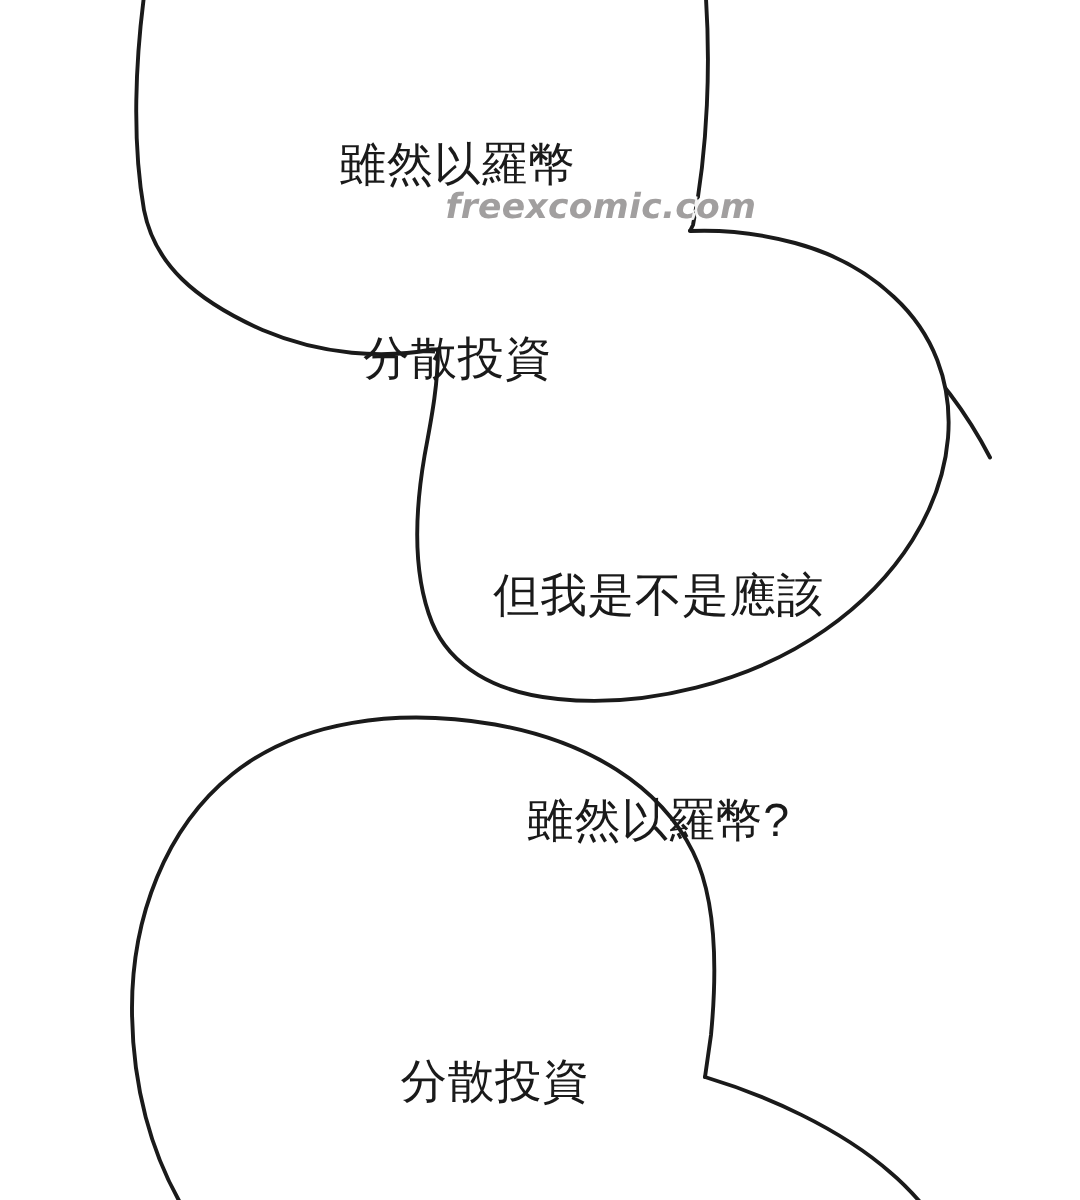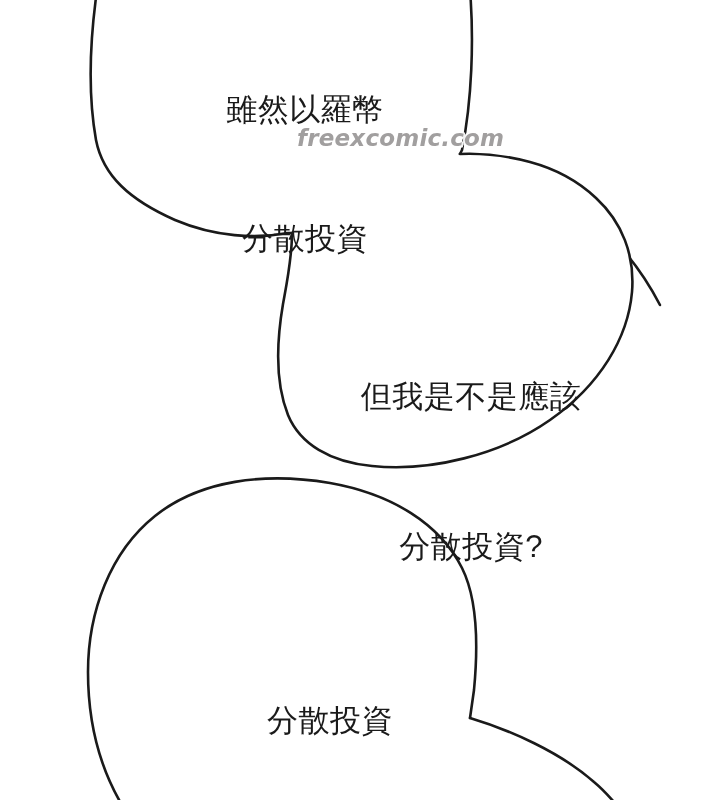--- a/index.html
+++ b/index.html
@@ -38,21 +38,21 @@
     display: block;
   }
   #bubble1-text {
     left: 150px;
     top: 2px;
     width: 310px;
     font-size: 31px;
     line-height: 43px;
   }
   #bubble2-text {
-    left: 316px;
+    left: 284px;
     top: 272px;
     width: 310px;
     font-size: 31px;
     line-height: 50px;
   }
   #bubble3-text {
     left: 190px;
     top: 596px;
     width: 280px;
     font-size: 31px;
@@ -125,21 +125,21 @@
              C 606 792, 616 804, 624 814" fill="none" stroke="#1a1a1a" stroke-width="2.6" stroke-linecap="round" stroke-linejoin="round"></path>
   </svg>
 
   <div class="bubble-text" id="bubble1-text">
     <span class="line">雖然以羅幣</span>
     <span class="line">分散投資</span>
   </div>
 
   <div class="bubble-text" id="bubble2-text">
     <span class="line">但我是不是應該</span>
-    <span class="line">分散投資?</span>
+    <span class="line">雖然以羅幣?</span>
   </div>
 
   <div class="bubble-text" id="bubble3-text">
     <span class="line">分散投資</span>
     
   </div>
 
   <div id="watermark">freexcomic.com</div>
 
 </div>

